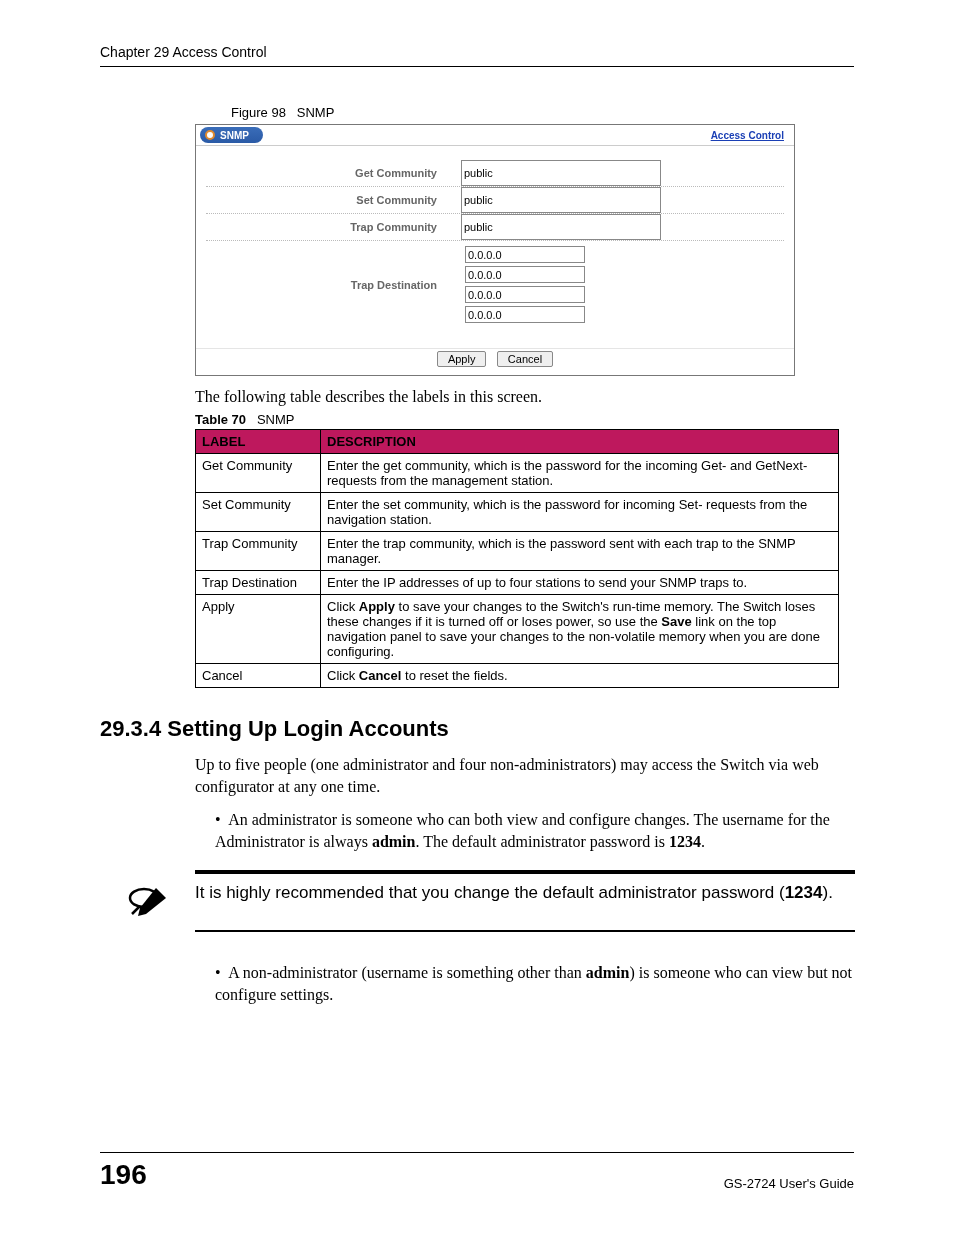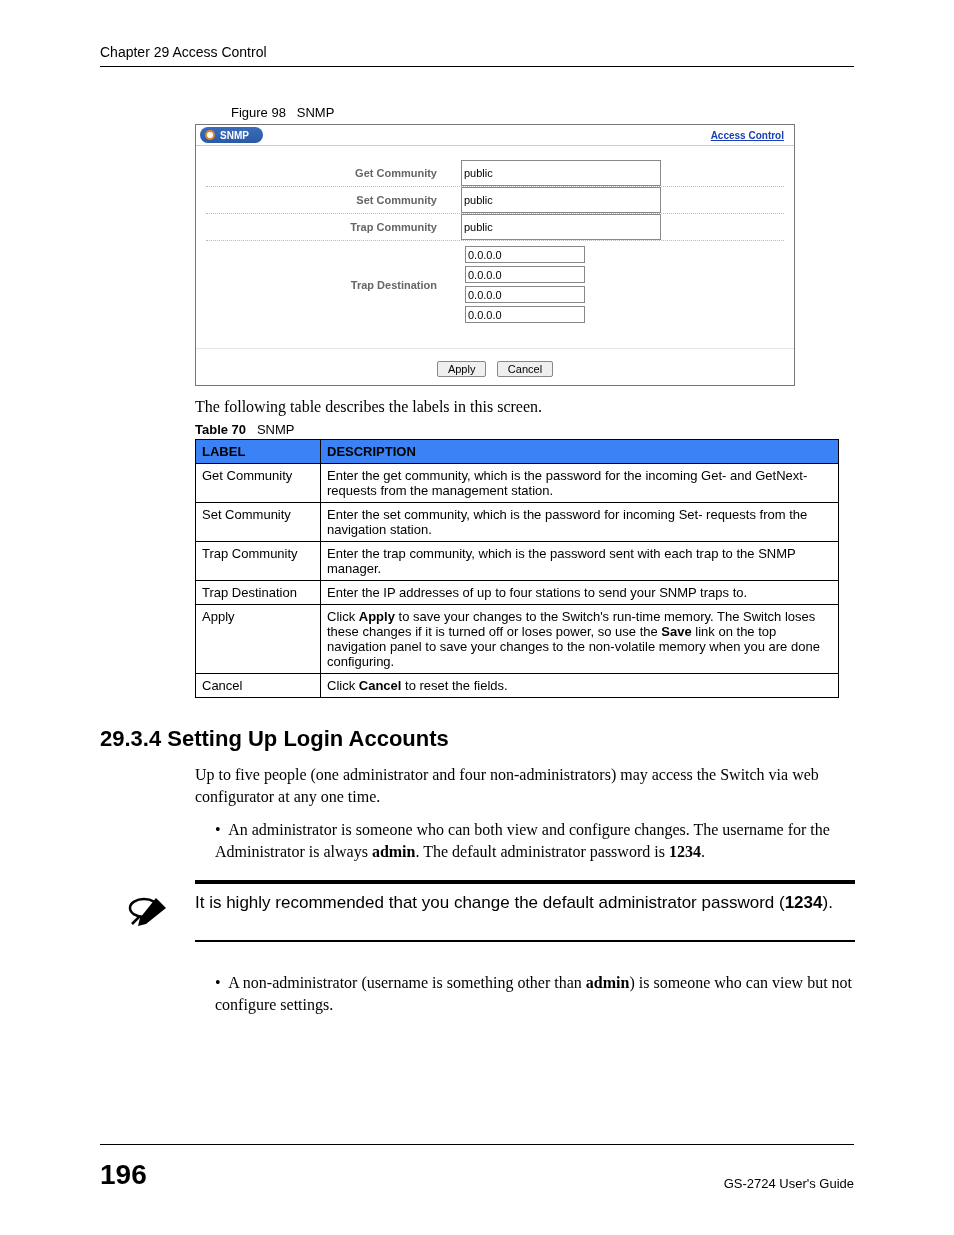--- a/index.html
+++ b/index.html
@@ -54,33 +54,33 @@
   .frow.dotted .flab { width: 255px; }
   .flab { width: 265px; text-align:right; font-size:11px; color:#666; font-weight:bold; padding-right:24px; box-sizing:border-box;}
   .fin { width: 200px; }
   .fin input {
     width: 200px; height:17px; border:1px solid #888;
     font-size:11px; padding:12px 2px; box-sizing:border-box;
   }
   .dest-row { display:flex; align-items:center; margin: 0 10px; }
   .dest-cells { padding: 2px 0; }
   .dest-cells input { width:120px; height:17px; border:1px solid #888; font-size:11px; padding:0 2px; box-sizing:border-box; display:block; margin:3px 4px;}
-  .btn-bar { text-align:center; padding: 10px 0 8px 0; border-top:1px solid #e5e5e5; margin-top:10px;}
+  .btn-bar { text-align:center; padding: 0 0 8px 0; border-top:1px solid #e5e5e5; margin-top:10px;}
   .btn-bar button {
     font-size:11px; padding:1px 10px; margin:0 3px;
     background:#efefef; border:1px solid #888; border-radius:2px;
   }
 
   .intro { font-family: "Times New Roman", serif; font-size: 16px; margin: 12px 0 6px 95px; }
   .tbl-cap { font-size: 13px; margin: 0 0 2px 95px; }
   table.desc {
     margin-left: 95px; border-collapse: collapse; width: 644px; font-size:13px;
   }
   table.desc th, table.desc td { border:1px solid #000; padding:4px 6px; text-align:left; vertical-align:top; }
-  table.desc th { font-weight:bold; background:#3b82f6; }
+  table.desc th { font-weight:bold; background:#be185d; }
   .col-label { width: 112px; }
 
   h2.sec {
     font-family: Arial, sans-serif; font-size: 22px; font-weight:bold;
     margin: 28px 0 12px 0;
   }
   .body-p {
     font-family: "Times New Roman", serif; font-size:16px;
     margin: 0 0 12px 95px; line-height:1.35;
   }
@@ -89,21 +89,21 @@
 
   .note-block { margin: 18px 0 0 0; }
   .note-bar-thick { border-top:4px solid #000; margin-left:95px; width:660px;}
   .note-bar-thin  { border-top:2px solid #000; margin-left:95px; width:660px;}
   .note-row { display:flex; align-items:flex-start; padding:8px 0 10px 0;}
   .note-icon { width:95px; display:flex; justify-content:center; padding-top:2px;}
   .note-text { font-family: Arial, sans-serif; font-size:17px; line-height:1.35; flex:1; padding-right:20px;}
 
   .footer {
     position:absolute; bottom:44px; left:100px; right:100px;
-    border-top:1px solid #000; padding-top:14px;
+    border-top:1px solid #000; padding-top:6px;
     display:flex; justify-content:space-between; align-items:flex-end;
   }
   .pgnum { font-family: Arial; font-size:28px; font-weight:bold; }
   .guide { font-family: Arial; font-size:13px; }
 </style>
 </head>
 <body>
 
 <div class="page">
   <div class="chap">Chapter 29 Access Control</div>

